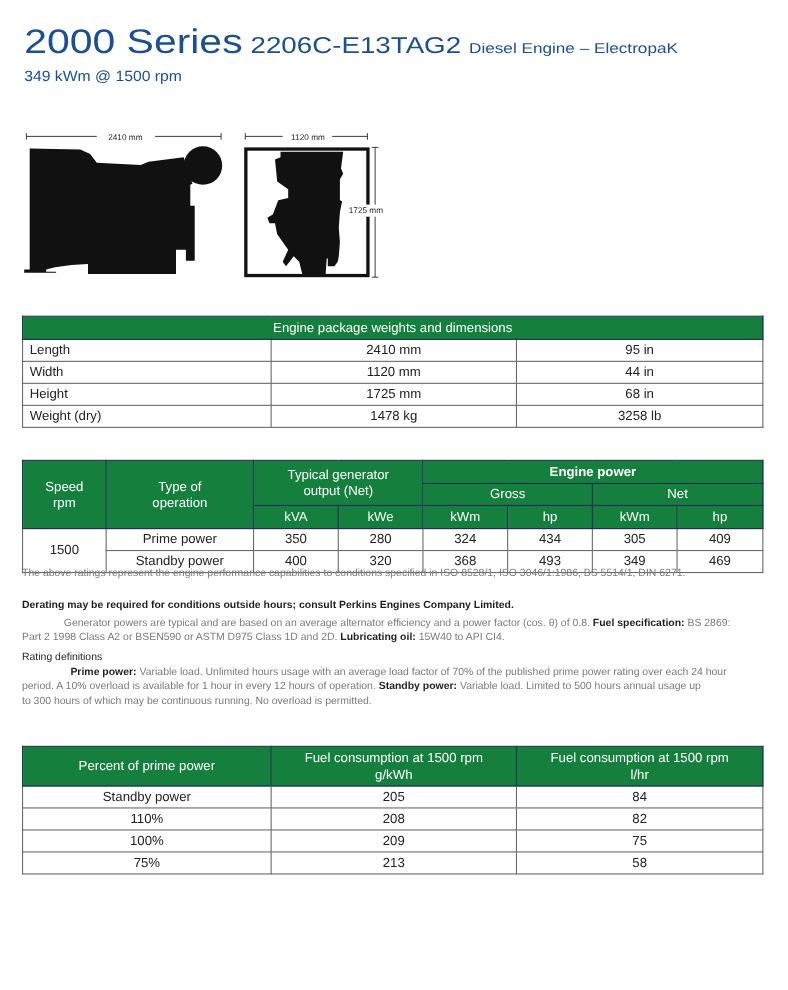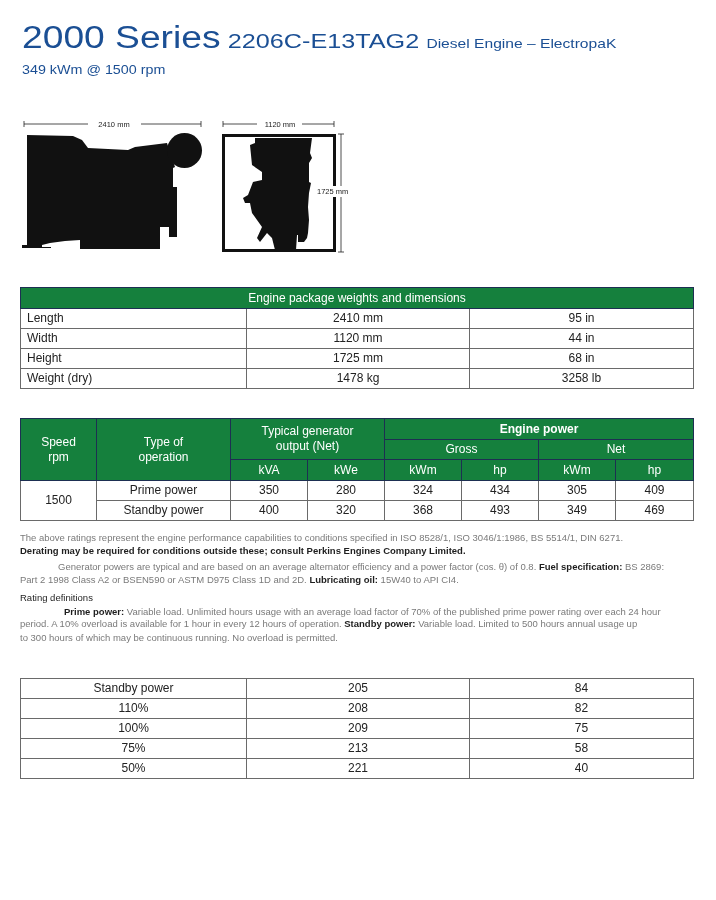--- a/index.html
+++ b/index.html
@@ -153,55 +153,61 @@
     <td>400</td>
     <td>320</td>
     <td>368</td>
     <td>493</td>
     <td>349</td>
     <td>469</td>
   </tr>
 </tbody>
   </table>
 
-<div class="note" style="top:532px;text-align:right;">The above ratings represent the engine performance capabilities to conditions specified in ISO 8528/1, ISO 3046/1:1986, BS 5514/1, DIN 6271.</div>
-<div class="note" style="top:545px;"><b>Derating may be required for conditions outside these; consult Perkins Engines Company Limited.</b></div>
+<div class="note" style="top:516px;text-align:right;">The above ratings represent the engine performance capabilities to conditions specified in ISO 8528/1, ISO 3046/1:1986, BS 5514/1, DIN 6271.</div>
+<div class="note" style="top:545px;"><b>Derating may be required for conditions outside hours; consult Perkins Engines Company Limited.</b></div>
 <div class="note" style="top:561px;margin-left:38px;"><span>Generator powers are typical and are based on an average alternator efficiency and a power factor (cos. θ) of 0.8.  </span><b>Fuel specification:</b><span> BS 2869:</span></div>
 <div class="note" style="top:574px;"><span>Part 2 1998 Class A2 or BSEN590 or ASTM D975 Class 1D and 2D.  </span><b>Lubricating oil:</b><span> 15W40 to API CI4.</span></div>
 <div class="note" style="top:592px;"><span class="dark">Rating definitions</span></div>
 <div class="note" style="top:606px;padding-left:44px;"><b>Prime power:</b><span> Variable load. Unlimited hours usage with an average load factor of 70% of the published prime power rating over each 24 hour</span></div>
 <div class="note" style="top:618px;"><span>period. A 10% overload is available for 1 hour in every 12 hours of operation.  </span><b>Standby power:</b><span> Variable load. Limited to 500 hours annual usage up</span></div>
 <div class="note" style="top:632px;">to 300 hours of which may be continuous running. No overload is permitted.</div>
 
 <table class="tbl" style="top:678px;">
   <colgroup>
       <col style="width:226px">
       <col style="width:223px">
       <col style="width:224px">
     </colgroup>
   <tbody>
+      <tr>
+    <th style="height:35px;">Percent of prime power</th>
+    <th>
+      <div>Fuel consumption at 1500 rpm</div>
+      <div>g/kWh</div>
+    </th>
+    <th>
+      <div>Fuel consumption at 1500 rpm</div>
+      <div>l/hr</div>
+    </th>
+  </tr>
   <tr>
     <td>Standby power</td>
     <td>205</td>
     <td>84</td>
   </tr>
   <tr>
     <td>110%</td>
     <td>208</td>
     <td>82</td>
   </tr>
   <tr>
     <td>100%</td>
     <td>209</td>
     <td>75</td>
   </tr>
   <tr>
     <td>75%</td>
     <td>213</td>
     <td>58</td>
   </tr>
-  <tr>
-    <td>50%</td>
-    <td>221</td>
-    <td>40</td>
-  </tr>
 </tbody>
   </table>
 
 </body></html>

